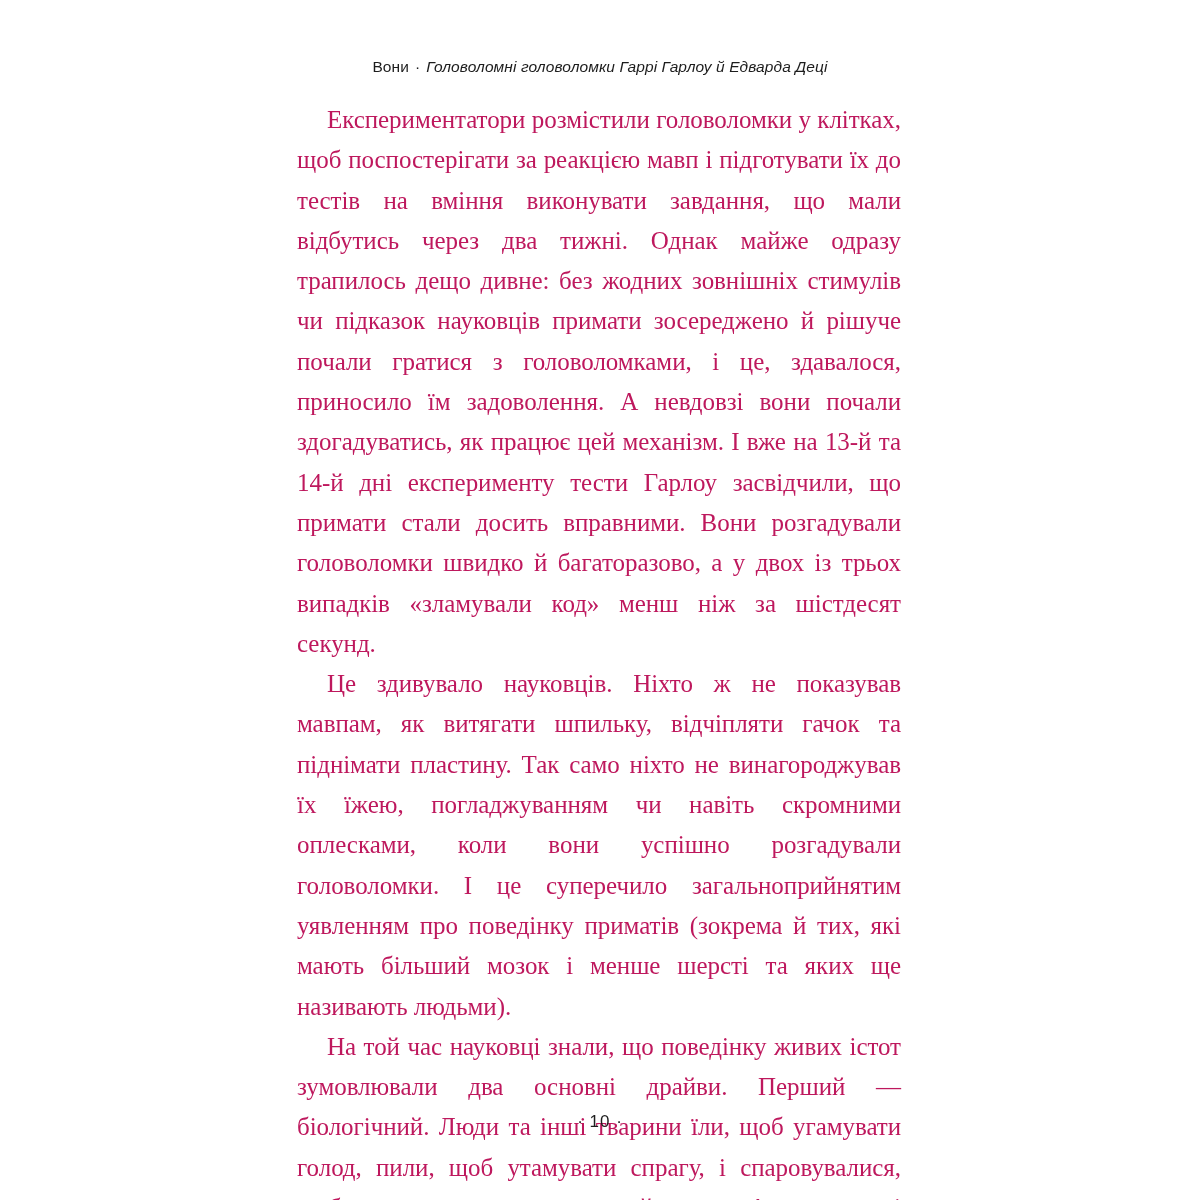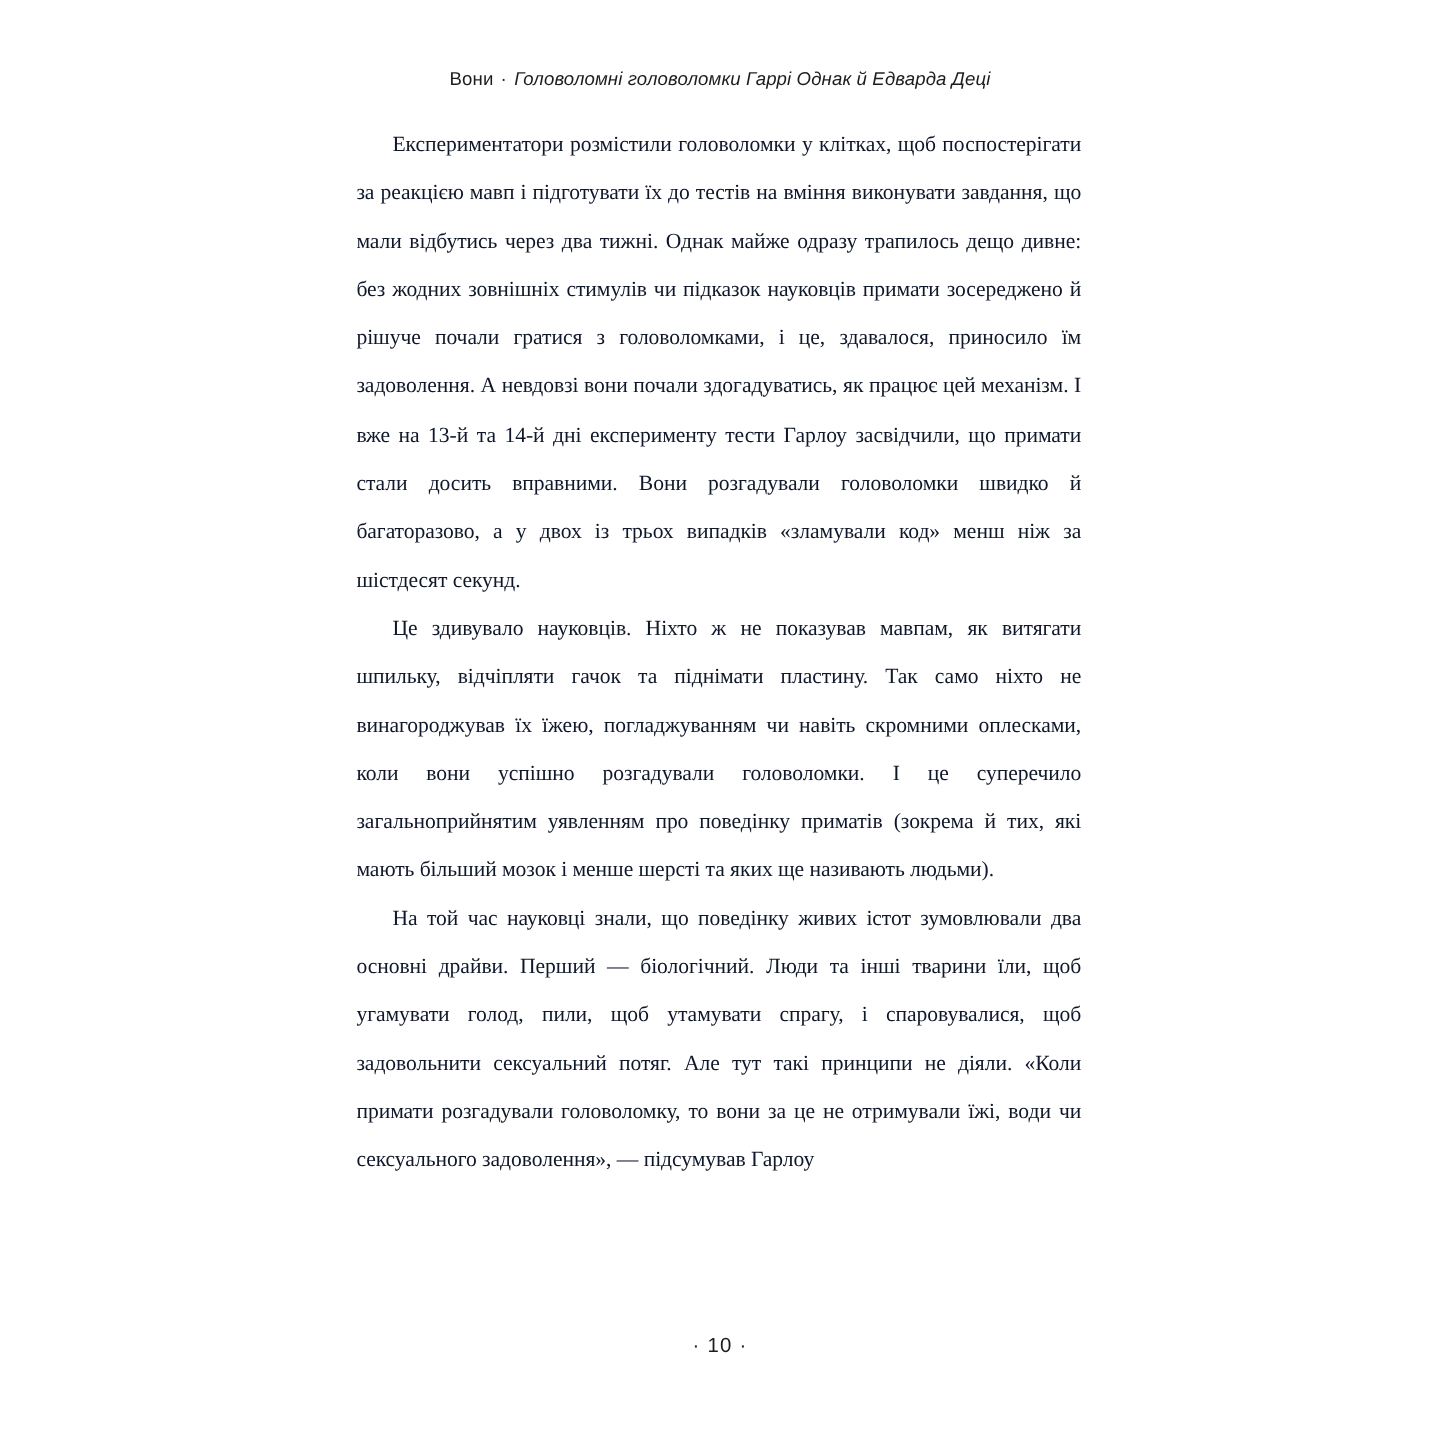--- a/index.html
+++ b/index.html
@@ -42,26 +42,26 @@
     font-style: italic;
   }
   .text-block {
     position: absolute;
     top: 100px;
     left: 297px;
     width: 604px;
   }
   .text-block p {
     margin: 0;
-    font-size: 18px;
+    font-size: 25px;
     line-height: 40.3px;
     text-align: justify;
     text-justify: inter-word;
     hyphens: manual;
-    color: #0f172a;
+    color: #be185d;
     letter-spacing: -0.05px;
   }
   .text-block p + p {
     text-indent: 30px;
   }
   .text-block p.first {
     text-indent: 30px;
   }
   .folio {
     position: absolute;
@@ -74,21 +74,21 @@
     color: #1d1d1d;
     letter-spacing: 1px;
   }
 </style>
 </head>
 <body>
 
 <div class="page">
 
   <div class="running-head">
-    <span class="rh-chapter">Вони</span><span class="rh-sep">·</span><span class="rh-title">Головоломні головоломки Гаррі Однак й Едварда Деці</span>
+    <span class="rh-chapter">Вони</span><span class="rh-sep">·</span><span class="rh-title">Головоломні головоломки Гаррі Гарлоу й Едварда Деці</span>
   </div>
 
   <div class="text-block">
     <p class="first">Експериментатори розмістили головоломки у клітках, щоб поспостерігати за реакцією мавп і підготувати їх до тестів на вміння виконувати завдання, що мали відбутись через два тижні. Однак майже одразу трапилось дещо дивне: без жодних зовнішніх стимулів чи підказок науковців примати зосереджено й рішуче почали гратися з головоломками, і це, здавалося, приносило їм задоволення. А невдовзі вони почали здогадуватись, як працює цей механізм. І вже на 13-й та 14-й дні експерименту тести Гарлоу засвідчили, що примати стали досить вправними. Вони розгадували головоломки швидко й багаторазово, а у двох із трьох випадків «зламували код» менш ніж за шістдесят секунд.</p>
     <p>Це здивувало науковців. Ніхто ж не показував мавпам, як витягати шпильку, відчіпляти гачок та піднімати пластину. Так само ніхто не винагороджував їх їжею, погладжуванням чи навіть скромними оплесками, коли вони успішно розгадували головоломки. І це суперечило загальноприйнятим уявленням про поведінку приматів (зокрема й тих, які мають більший мозок і менше шерсті та яких ще називають людьми).</p>
     <p><span>На той час науковці знали, що поведінку живих істот зумовлювали два основні драйви. Перший — біологічний. Люди та інші тварини їли, щоб угамувати голод, пили, щоб утамувати спрагу, і спаровувалися, щоб задовольнити сексуальний потяг. Але тут такі принципи не діяли. «Коли примати розгадували головоломку, то вони за це не отримували їжі, води чи сексуального задоволення», — підсумував Гарлоу</span></p>
 
   </div>
 
   <div class="folio">· 10 ·</div>

